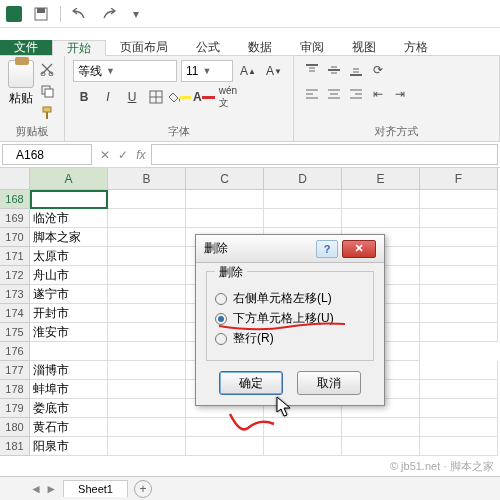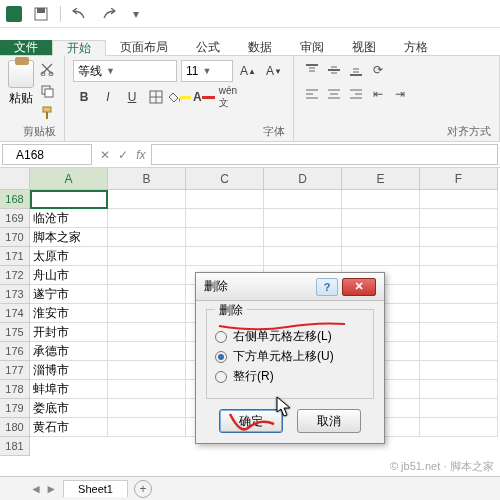--- a/index.html
+++ b/index.html
@@ -14,21 +14,21 @@
 
 
 .tabs { height: 28px; background: #fff; display: flex; align-items: stretch; border-bottom: 1px solid #d4d4d4; }
 .tab { padding: 0 14px; display: flex; align-items: center; color: #333; cursor: pointer; margin-top: 12px; }
 .tab.file { background: #217346; color: #fff; }
 .tab.active { background: #f3f3f3; border: 1px solid #d4d4d4; border-bottom: 1px solid #f3f3f3; margin-bottom: -1px; color: #217346; }
 
 
 .ribbon { height: 86px; background: #f3f3f3; border-bottom: 1px solid #d4d4d4; display: flex; }
 .group { border-right: 1px solid #d4d4d4; padding: 4px 8px 2px 8px; display: flex; flex-direction: column; justify-content: space-between; }
-.grp-label { text-align: right; color: #666; font-size: 11px; }
+.grp-label { text-align: center; color: #666; font-size: 11px; }
 .grp-body { display: flex; gap: 4px; align-items: flex-start; }
 
 
 .paste { display: flex; flex-direction: column; align-items: center; gap: 2px; }
 .paste-icon { width: 26px; height: 28px; background: linear-gradient(#fff,#e8e8e8); border: 1px solid #bbb; border-radius: 3px; position: relative; }
 .paste-icon::after { content: ""; position: absolute; top: -4px; left: 6px; width: 14px; height: 8px; background: #c59a5a; border-radius: 2px; }
 .mini-col { display: flex; flex-direction: column; gap: 4px; }
 .mini { width: 18px; height: 18px; border: 1px solid transparent; display:flex; align-items:center; justify-content:center; color:#555;}
 
 
@@ -67,21 +67,21 @@
 .cell { width: 78px; border-right: 1px solid #ddd; border-bottom: 1px solid #ddd; padding: 0 3px; line-height: 19px; white-space: nowrap; overflow: visible; }
 .cell.active { outline: 2px solid #217346; outline-offset: -2px; }
 
 
 .sheettabs { position: absolute; bottom: 0; left: 0; right: 0; height: 24px; background: #f3f3f3; border-top: 1px solid #ccc; display: flex; align-items: center; padding-left: 30px; gap:6px;}
 .navset { display:flex; gap:2px; color:#888;}
 .stab { background: #fff; border: 1px solid #ccc; border-bottom: none; padding: 2px 14px; font-size: 11px; }
 .addsheet { width:18px;height:18px; border:1px solid #aaa; border-radius:50%; display:flex;align-items:center;justify-content:center;color:#666;}
 
 
-.dialog { position: absolute; left: 195px; top: 234px; width: 190px; background: #f0f0f0; border: 1px solid #8a8a8a; box-shadow: 2px 2px 6px rgba(0,0,0,.3); margin-top: 38px; }
+.dialog { position: absolute; left: 195px; top: 234px; width: 190px; background: #f0f0f0; border: 1px solid #8a8a8a; box-shadow: 2px 2px 6px rgba(0,0,0,.3); }
 .dlg-title { height: 28px; background: linear-gradient(#fdfdfd,#e4e4e4); display: flex; align-items: center; padding: 0 8px; font-size: 12px; border-bottom:1px solid #bfbfbf; }
 .dlg-title .sp { flex:1; }
 .dlg-help { width:22px;height:18px; background:linear-gradient(#eaf3fb,#cfe4f5); border:1px solid #9bb7d1; border-radius:2px; display:flex;align-items:center;justify-content:center;color:#3a6ea5;font-weight:bold;font-size:11px;}
 .dlg-close { width:34px;height:18px; background:linear-gradient(#e57373,#c83a2e); border:1px solid #8a2a22; border-radius:2px; margin-left:4px; display:flex;align-items:center;justify-content:center;color:#fff;font-weight:bold;font-size:11px;}
 .dlg-body { padding: 8px 10px 10px 10px; }
 .fieldset { border: 1px solid #c9c9c9; padding: 8px 8px 10px 8px; }
 .legend { position: relative; top: -16px; background: #f0f0f0; padding: 0 4px; display: inline-block; }
 .radio-row { display: flex; align-items: center; gap: 6px; margin: 3px 0; font-size: 12px; }
 .radio { width: 12px; height: 12px; border: 1px solid #777; border-radius: 50%; display: inline-flex; align-items: center; justify-content: center; }
 .radio.checked::after { content: ""; width: 6px; height: 6px; background: #3a6ea5; border-radius: 50%; }
@@ -351,37 +351,36 @@
         </div>
         <div class="crow">
           <div class="cell">遂宁市</div>
           <div class="cell"></div>
           <div class="cell"></div>
           <div class="cell"></div>
           <div class="cell"></div>
           <div class="cell"></div>
         </div>
         <div class="crow">
+          <div class="cell">开封市</div>
+          <div class="cell"></div>
+          <div class="cell"></div>
+          <div class="cell"></div>
+          <div class="cell"></div>
+          <div class="cell"></div>
+        </div>
+        <div class="crow">
           <div class="cell">淮安市</div>
           <div class="cell"></div>
           <div class="cell"></div>
           <div class="cell"></div>
           <div class="cell"></div>
           <div class="cell"></div>
         </div>
         <div class="crow">
-          <div class="cell">开封市</div>
-          <div class="cell"></div>
-          <div class="cell"></div>
-          <div class="cell"></div>
-          <div class="cell"></div>
-          <div class="cell"></div>
-        </div>
-        <div class="crow">
-          <div class="cell">承德市</div>
           <div class="cell"></div>
           <div class="cell"></div>
           <div class="cell"></div>
           <div class="cell"></div>
           <div class="cell"></div>
         </div>
         <div class="crow">
           <div class="cell">淄博市</div>
           <div class="cell"></div>
           <div class="cell"></div>
@@ -400,20 +399,28 @@
         <div class="crow">
           <div class="cell">娄底市</div>
           <div class="cell"></div>
           <div class="cell"></div>
           <div class="cell"></div>
           <div class="cell"></div>
           <div class="cell"></div>
         </div>
         <div class="crow">
           <div class="cell">黄石市</div>
+          <div class="cell"></div>
+          <div class="cell"></div>
+          <div class="cell"></div>
+          <div class="cell"></div>
+          <div class="cell"></div>
+        </div>
+        <div class="crow">
+          <div class="cell">阳泉市</div>
           <div class="cell"></div>
           <div class="cell"></div>
           <div class="cell"></div>
           <div class="cell"></div>
           <div class="cell"></div>
         </div>
       </div>
   </div>
 </div>
 

